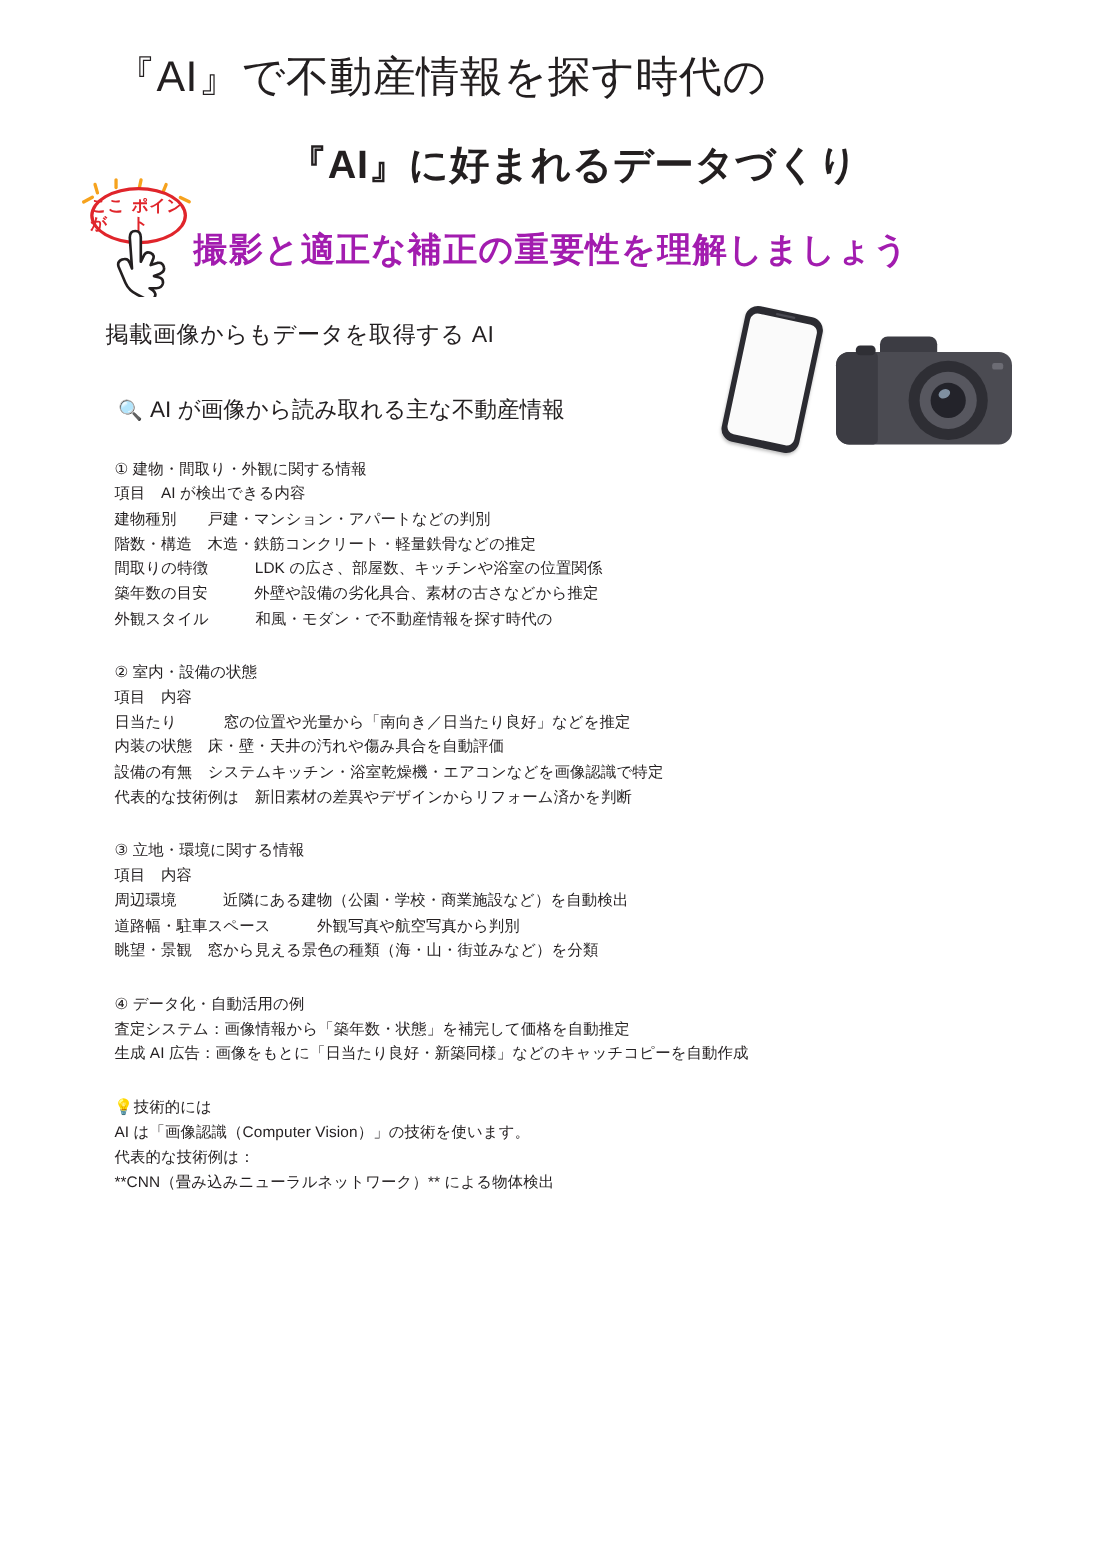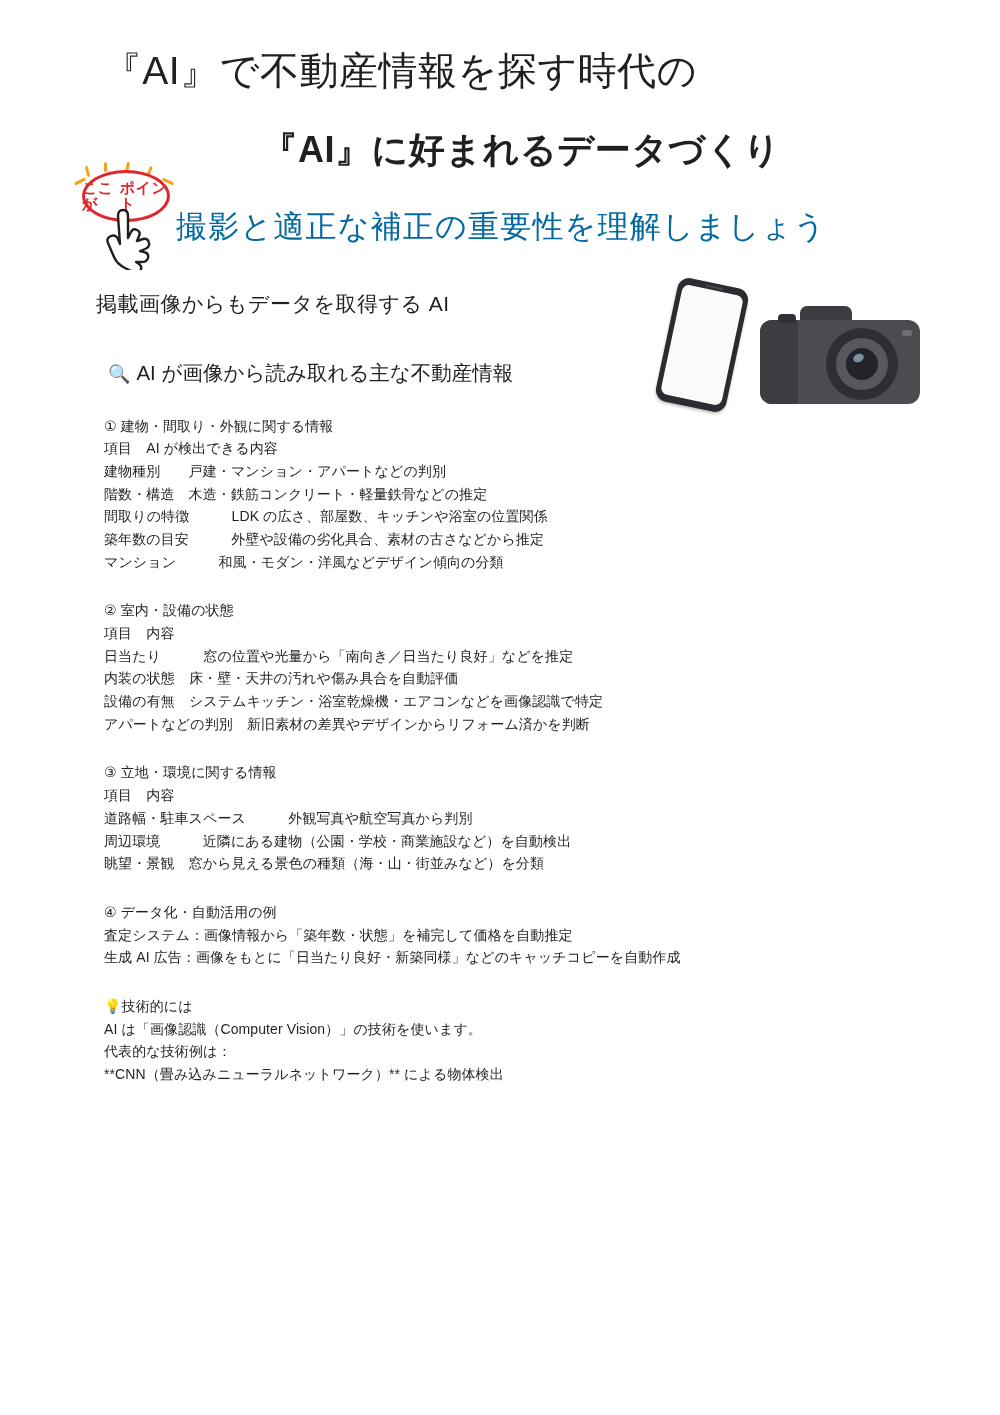--- a/index.html
+++ b/index.html
@@ -46,22 +46,22 @@
     color: #231f20;
     padding-left: 42px;
     box-sizing: border-box;
     margin-top: 14px;
   }
   .subtitle {
     position: absolute;
     left: 176px;
     top: 206px;
     font-size: 31px;
-    font-weight: normal;
-    color: #0369a1;
+    font-weight: bold;
+    color: #a21caf;
     letter-spacing: 1.2px;
   }
 
   
   .point-stamp {
     position: absolute;
     left: 68px;
     top: 166px;
     width: 112px;
     height: 106px;
@@ -346,37 +346,37 @@
       <span>AI が画像から読み取れる主な不動産情報</span>
     </div>
 
     <div class="block">
       <div class="line">① 建物・間取り・外観に関する情報</div>
       <div class="line">項目　AI が検出できる内容</div>
       <div class="line">建物種別　　戸建・マンション・アパートなどの判別</div>
       <div class="line">階数・構造　木造・鉄筋コンクリート・軽量鉄骨などの推定</div>
       <div class="line">間取りの特徴　　　LDK の広さ、部屋数、キッチンや浴室の位置関係</div>
       <div class="line">築年数の目安　　　外壁や設備の劣化具合、素材の古さなどから推定</div>
-      <div class="line">マンション　　　和風・モダン・洋風などデザイン傾向の分類</div>
+      <div class="line">外観スタイル　　　和風・モダン・で不動産情報を探す時代の</div>
     </div>
 
     <div class="block">
       <div class="line">② 室内・設備の状態</div>
       <div class="line">項目　内容</div>
       <div class="line">日当たり　　　窓の位置や光量から「南向き／日当たり良好」などを推定</div>
       <div class="line">内装の状態　床・壁・天井の汚れや傷み具合を自動評価</div>
       <div class="line">設備の有無　システムキッチン・浴室乾燥機・エアコンなどを画像認識で特定</div>
-      <div class="line">アパートなどの判別　新旧素材の差異やデザインからリフォーム済かを判断</div>
+      <div class="line">代表的な技術例は　新旧素材の差異やデザインからリフォーム済かを判断</div>
     </div>
 
     <div class="block">
       <div class="line">③ 立地・環境に関する情報</div>
       <div class="line">項目　内容</div>
+      <div class="line">周辺環境　　　近隣にある建物（公園・学校・商業施設など）を自動検出</div>
       <div class="line">道路幅・駐車スペース　　　外観写真や航空写真から判別</div>
-      <div class="line">周辺環境　　　近隣にある建物（公園・学校・商業施設など）を自動検出</div>
       <div class="line">眺望・景観　窓から見える景色の種類（海・山・街並みなど）を分類</div>
     </div>
 
     <div class="block">
       <div class="line">④ データ化・自動活用の例</div>
       <div class="line">査定システム：画像情報から「築年数・状態」を補完して価格を自動推定</div>
       <div class="line">生成 AI 広告：画像をもとに「日当たり良好・新築同様」などのキャッチコピーを自動作成</div>
     </div>
 
     <div class="block last">

